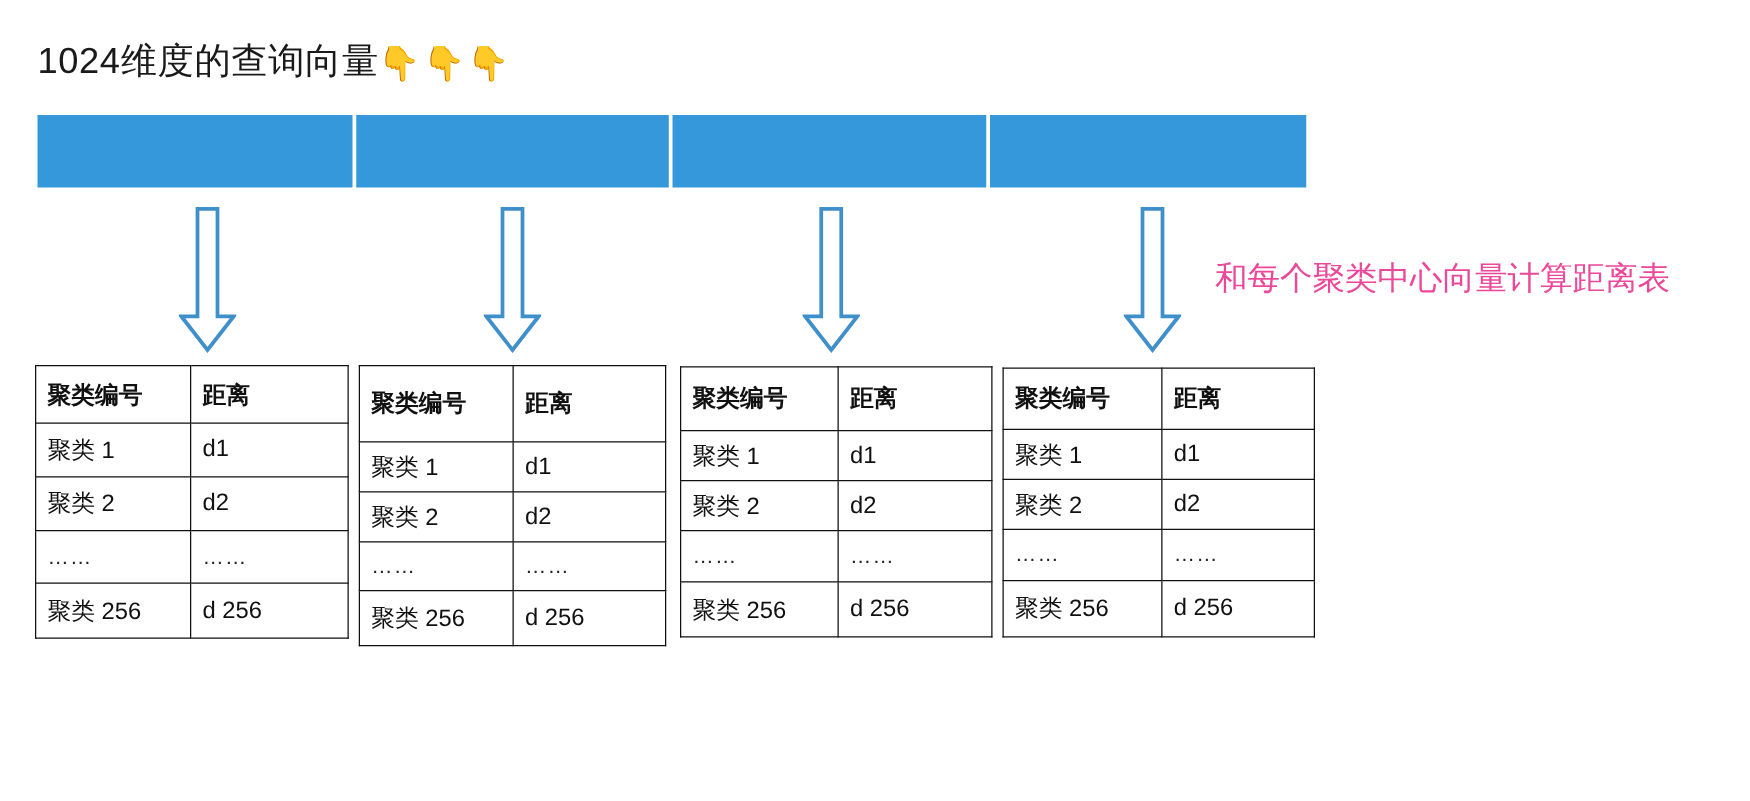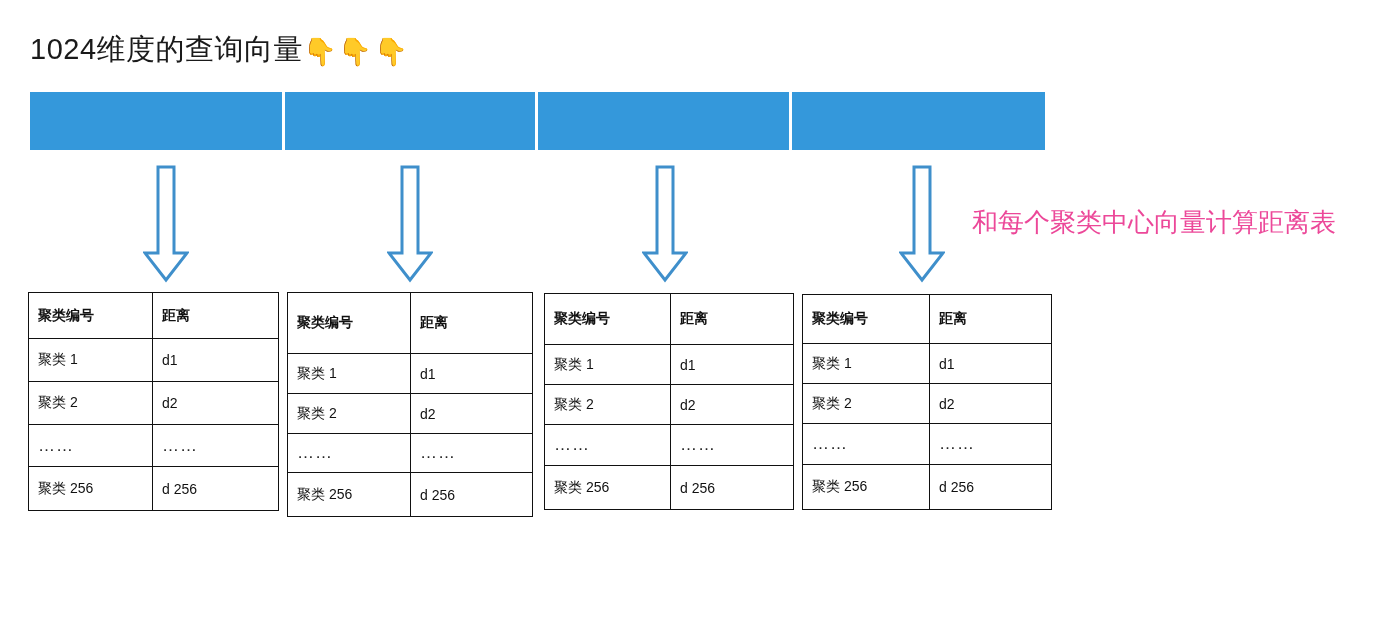--- a/index.html
+++ b/index.html
@@ -83,21 +83,21 @@
     position: absolute;
     border-collapse: collapse;
     table-layout: fixed;
     background: #ffffff;
   }
   .dtable td, .dtable th {
     border: 1.6px solid #111111;
     padding: 0 0 0 9px;
     text-align: left;
     vertical-align: middle;
-    font-size: 14px;
+    font-size: 19px;
     font-weight: normal;
     color: #111111;
     white-space: nowrap;
   }
   .dtable th {
     font-weight: bold;
   }
   .dtable td.ell, .dtable td.ell2 {
     font-size: 17px;
     letter-spacing: 1px;

